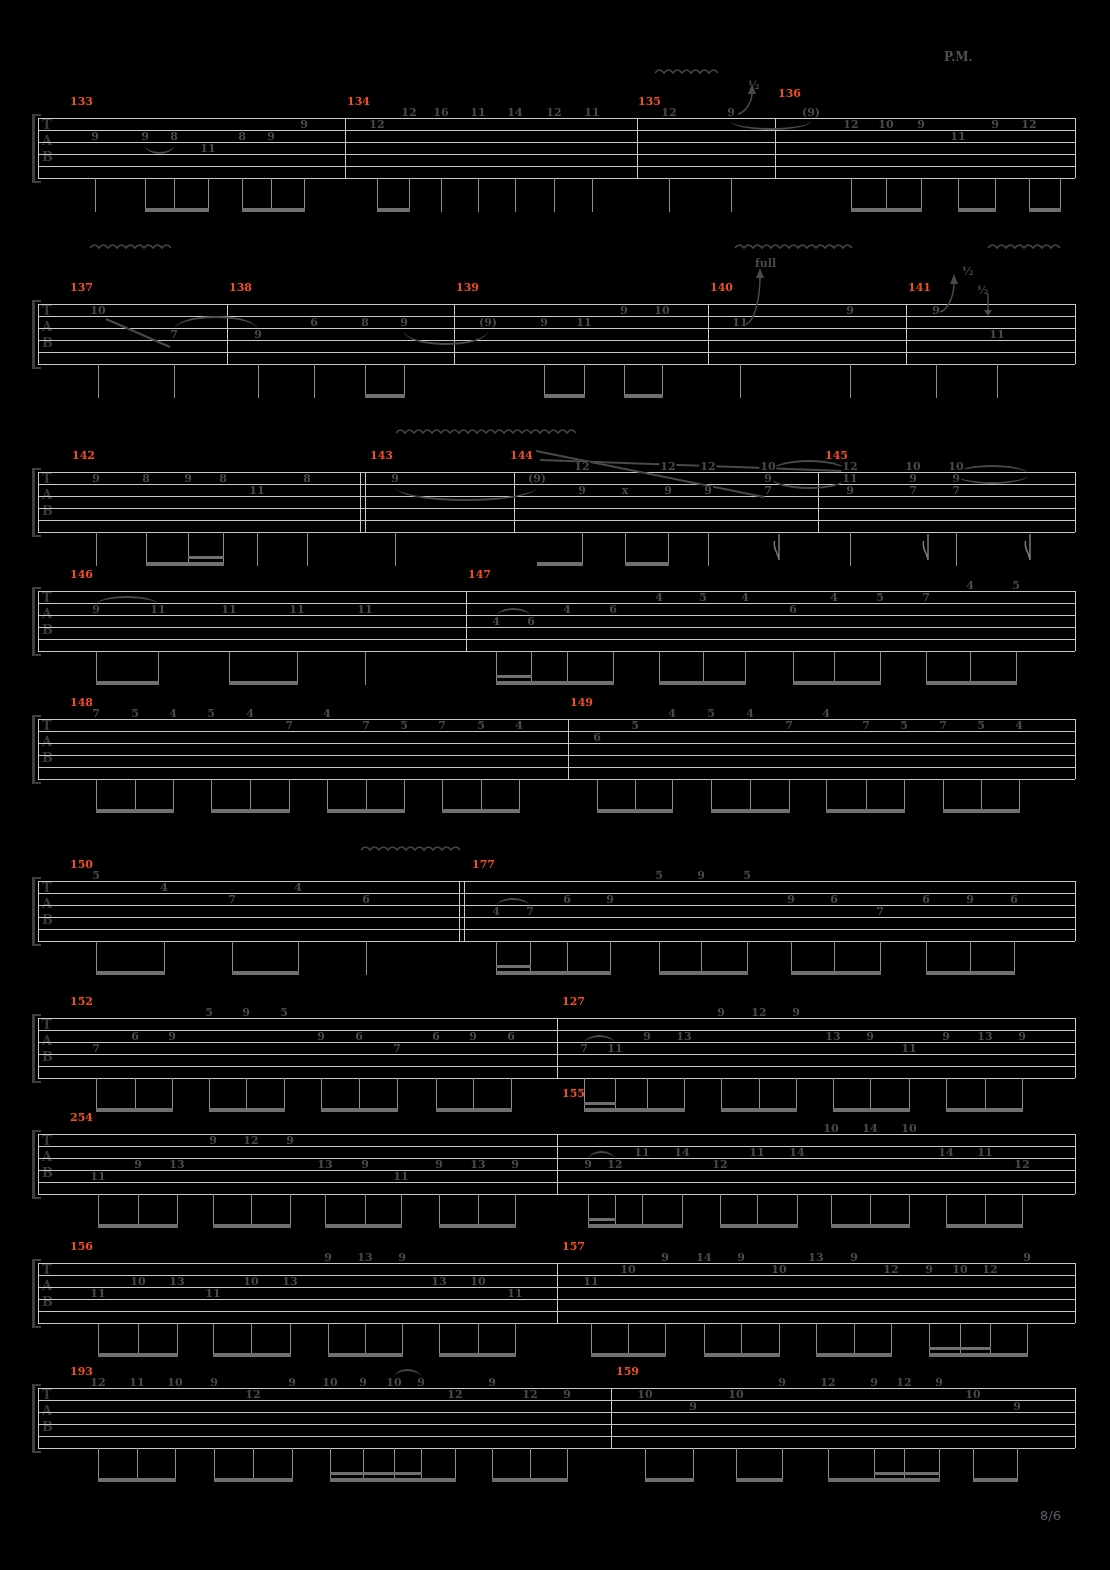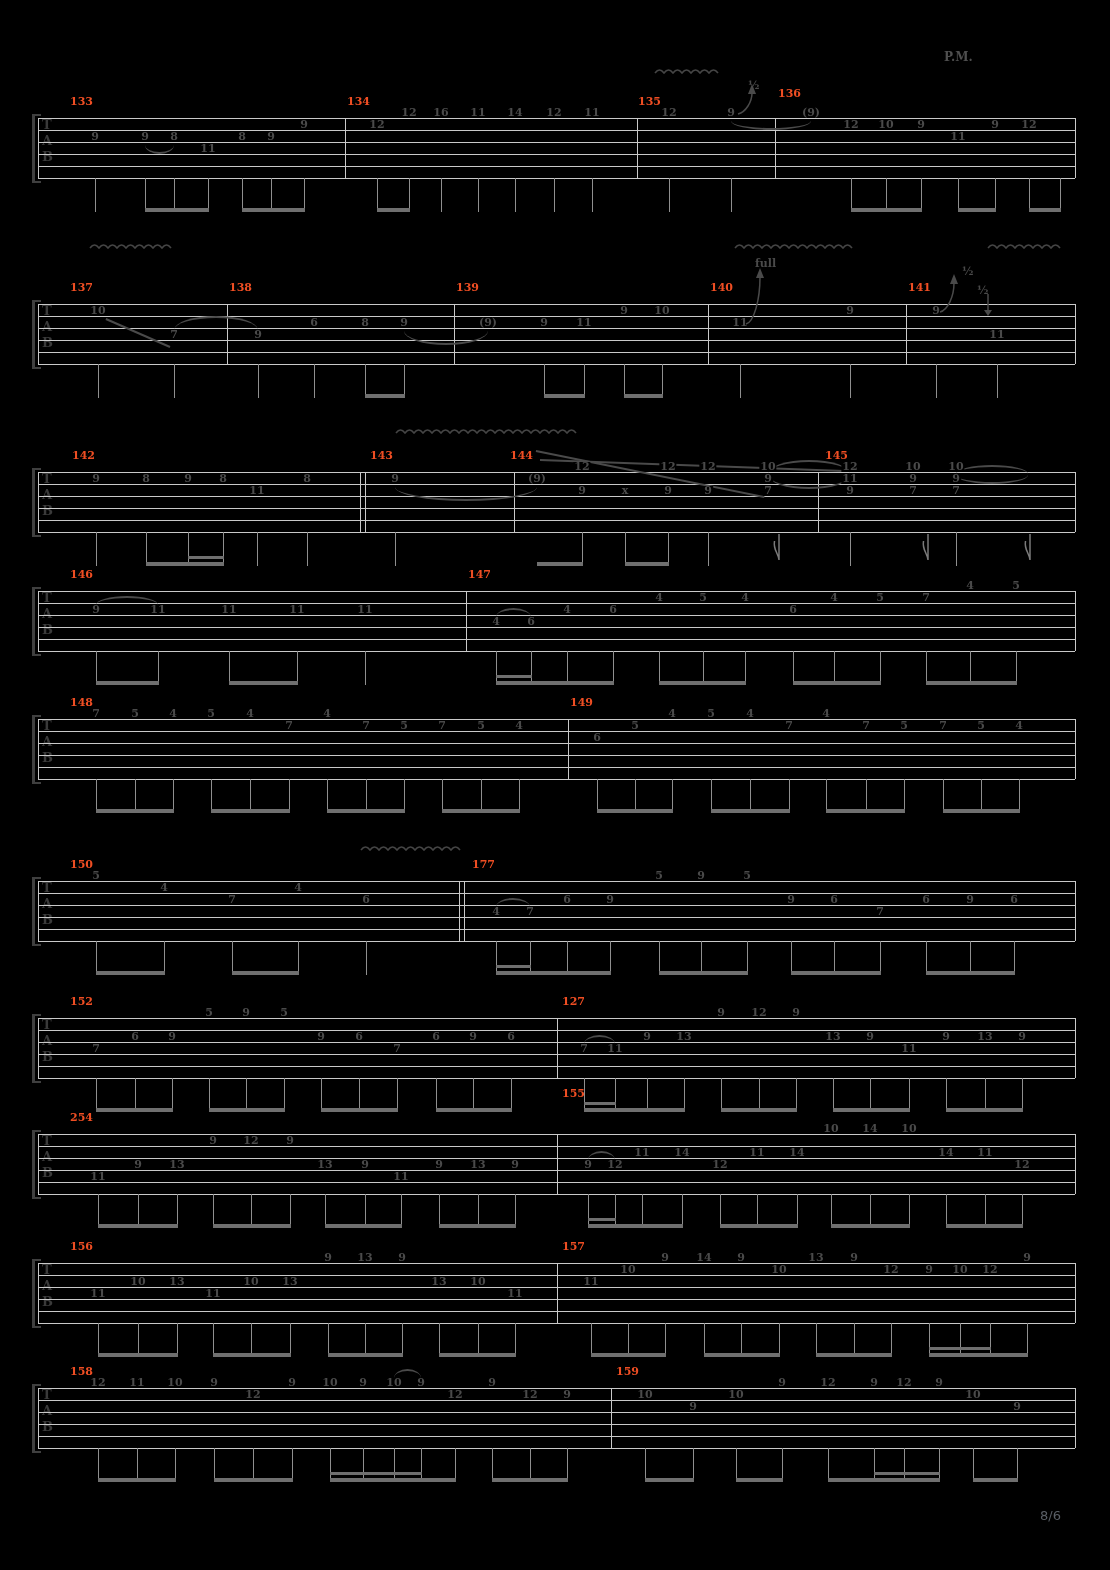--- a/index.html
+++ b/index.html
@@ -701,21 +701,21 @@
     <div class="tabletter" style="left:42px;top:1421px">B</div>
     <div class="ln" style="left:38px;top:1388px;width:1037px"></div>
     <div class="ln" style="left:38px;top:1400px;width:1037px"></div>
     <div class="ln" style="left:38px;top:1412px;width:1037px"></div>
     <div class="ln" style="left:38px;top:1424px;width:1037px"></div>
     <div class="ln" style="left:38px;top:1436px;width:1037px"></div>
     <div class="ln" style="left:38px;top:1448px;width:1037px"></div>
     <div class="bar" style="left:38px;top:1388px;height:60px"></div>
     <div class="bar" style="left:611px;top:1388px;height:60px"></div>
     <div class="bar" style="left:1075px;top:1388px;height:60px"></div>
-    <div class="mlabel" style="left:70px;top:1366px">158</div>
+    <div class="mlabel" style="left:70px;top:1366px">193</div>
     <div class="mlabel" style="left:616px;top:1366px">159</div>
     <div class="stem" style="left:98px;top:1448px;height:34px"></div>
     <div class="stem" style="left:137px;top:1448px;height:34px"></div>
     <div class="stem" style="left:175px;top:1448px;height:34px"></div>
     <div class="stem" style="left:214px;top:1448px;height:34px"></div>
     <div class="stem" style="left:253px;top:1448px;height:34px"></div>
     <div class="stem" style="left:292px;top:1448px;height:34px"></div>
     <div class="stem" style="left:330px;top:1448px;height:34px"></div>
     <div class="stem" style="left:363px;top:1448px;height:34px"></div>
     <div class="stem" style="left:394px;top:1448px;height:34px"></div>

